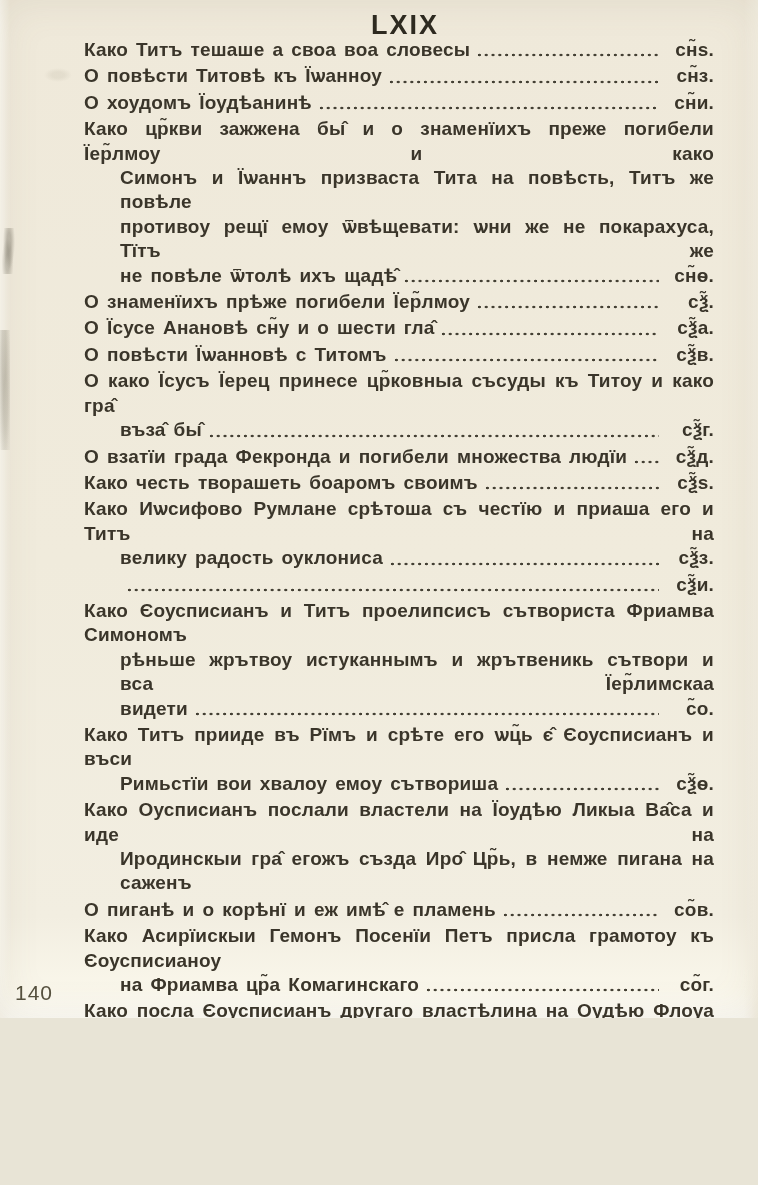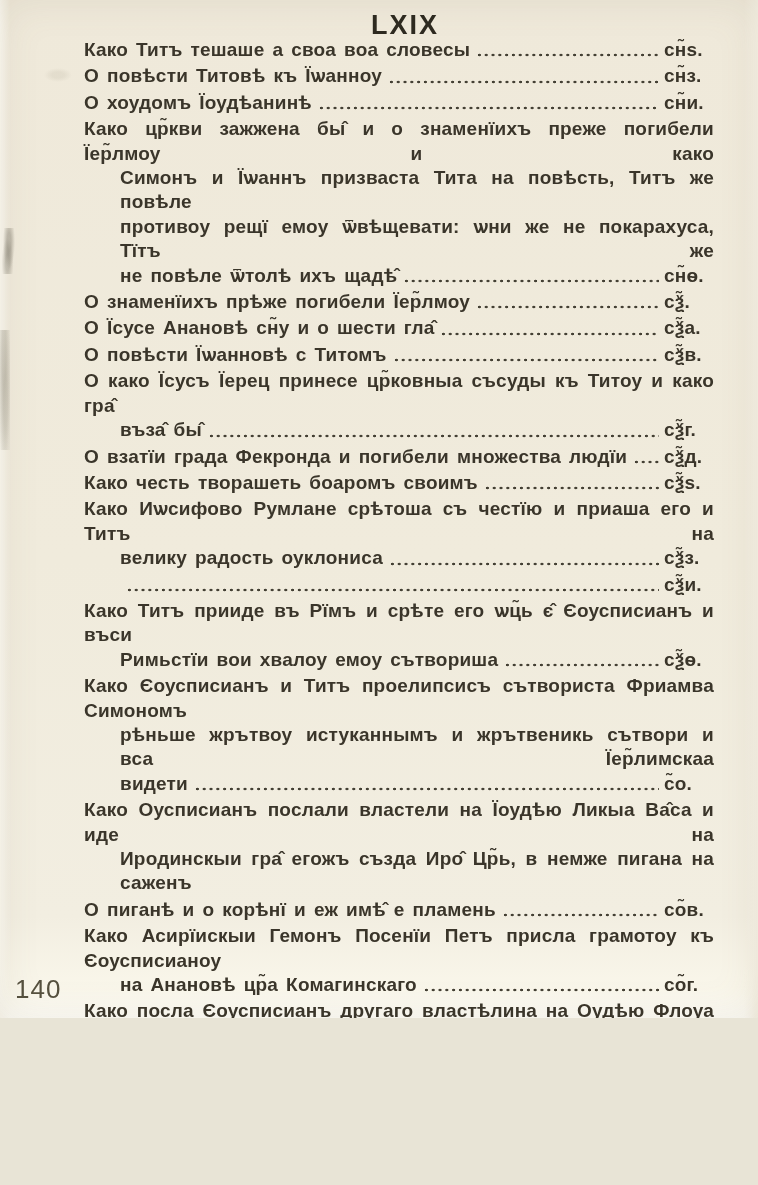--- a/index.html
+++ b/index.html
@@ -45,24 +45,24 @@
   .row.mid{text-align:justify;text-align-last:justify;}
   .row.cont{margin-left:36px;}
   .row.last{display:flex;align-items:baseline;}
   .row.last .txt{flex:0 1 auto;}
   .leader{
     flex:1 1 auto;min-width:14px;height:6px;align-self:flex-end;
     margin:0 5px 4px 7px;
     background-image:radial-gradient(circle at 2.4px 3px,#444034 1.15px,rgba(0,0,0,0) 1.6px);
     background-size:6.8px 6px;background-repeat:repeat-x;
   }
-  .num{flex:0 0 auto;min-width:50px;white-space:nowrap;}
+  .num{flex:0 0 auto;min-width:50px;text-align:right;white-space:nowrap;}
   .page-number{
     position:absolute;left:15px;bottom:13px;
-    font-size:26px;letter-spacing:1px;
+    font-size:21px;letter-spacing:1px;
     color:#55503e;font-weight:normal;
   }
   .smudge{position:absolute;pointer-events:none;}
   .s1{left:2px;top:228px;width:14px;height:46px;
       background:radial-gradient(ellipse at 50% 30%,rgba(95,90,75,0.35) 0 2px,rgba(0,0,0,0) 6px),
                  radial-gradient(ellipse at 40% 75%,rgba(95,90,75,0.30) 0 2px,rgba(0,0,0,0) 6px);}
   .s2{left:0px;top:330px;width:10px;height:120px;
       background:radial-gradient(ellipse at 40% 20%,rgba(110,104,86,0.22) 0 2px,rgba(0,0,0,0) 7px),
                  radial-gradient(ellipse at 55% 60%,rgba(110,104,86,0.18) 0 2px,rgba(0,0,0,0) 7px);}
   .s3{left:28px;top:60px;width:60px;height:30px;
@@ -162,51 +162,51 @@
             <span class="num">сѯ̃з.</span>
           </div>
         </div>
         <div class="entry">
           <div class="row last cont">
             <span class="leader"></span>
             <span class="num">сѯ̃и.</span>
           </div>
         </div>
         <div class="entry">
-          <div class="row mid">Како Титъ прииде въ Рїмъ и срѣте его ѡц̃ь є̂ Єоусписианъ и въси</div>
-          <div class="row last cont">
-            <span class="txt">Римьстїи вои хвалоу емоу сътвориша</span>
-            <span class="leader"></span>
-            <span class="num">сѯ̃ѳ.</span>
-          </div>
-        </div>
-        <div class="entry">
           <div class="row mid">Како Єоусписианъ и Титъ проелипсисъ сътвориста Фриамва Симономъ</div>
           <div class="row mid cont">рѣньше жрътвоу истуканнымъ и жрътвеникь сътвори и вса Їер̃лимскаа</div>
           <div class="row last cont">
             <span class="txt">видети</span>
             <span class="leader"></span>
             <span class="num">с̃о.</span>
           </div>
         </div>
         <div class="entry">
+          <div class="row mid">Како Титъ прииде въ Рїмъ и срѣте его ѡц̃ь є̂ Єоусписианъ и въси</div>
+          <div class="row last cont">
+            <span class="txt">Римьстїи вои хвалоу емоу сътвориша</span>
+            <span class="leader"></span>
+            <span class="num">сѯ̃ѳ.</span>
+          </div>
+        </div>
+        <div class="entry">
           <div class="row mid">Како Оусписианъ послали властели на Їоудѣю Ликыа Ва̂са и иде на</div>
           <div class="row mid cont">Иродинскыи гра̂ егожъ създа Иро̂ Цр̃ь, в немже пигана на саженъ</div>
         </div>
         <div class="entry">
           <div class="row last">
             <span class="txt">О пиганѣ и о корѣнї и еж имѣ̂ е пламень</span>
             <span class="leader"></span>
             <span class="num">со̃в.</span>
           </div>
         </div>
         <div class="entry">
           <div class="row mid">Како Асирїискыи Гемонъ Посенїи Петъ присла грамотоу къ Єоусписианоу</div>
           <div class="row last cont">
-            <span class="txt">на Анановѣ цр̃а Комагинскаго</span>
+            <span class="txt">на Фриамва цр̃а Комагинскаго</span>
             <span class="leader"></span>
             <span class="num">со̃г.</span>
           </div>
         </div>
         <div class="entry">
           <div class="row mid">Како посла Єоусписианъ другаго властѣлина на Оудѣю Флоуа Силва и</div>
         </div>
       </div>
   </div>
 

